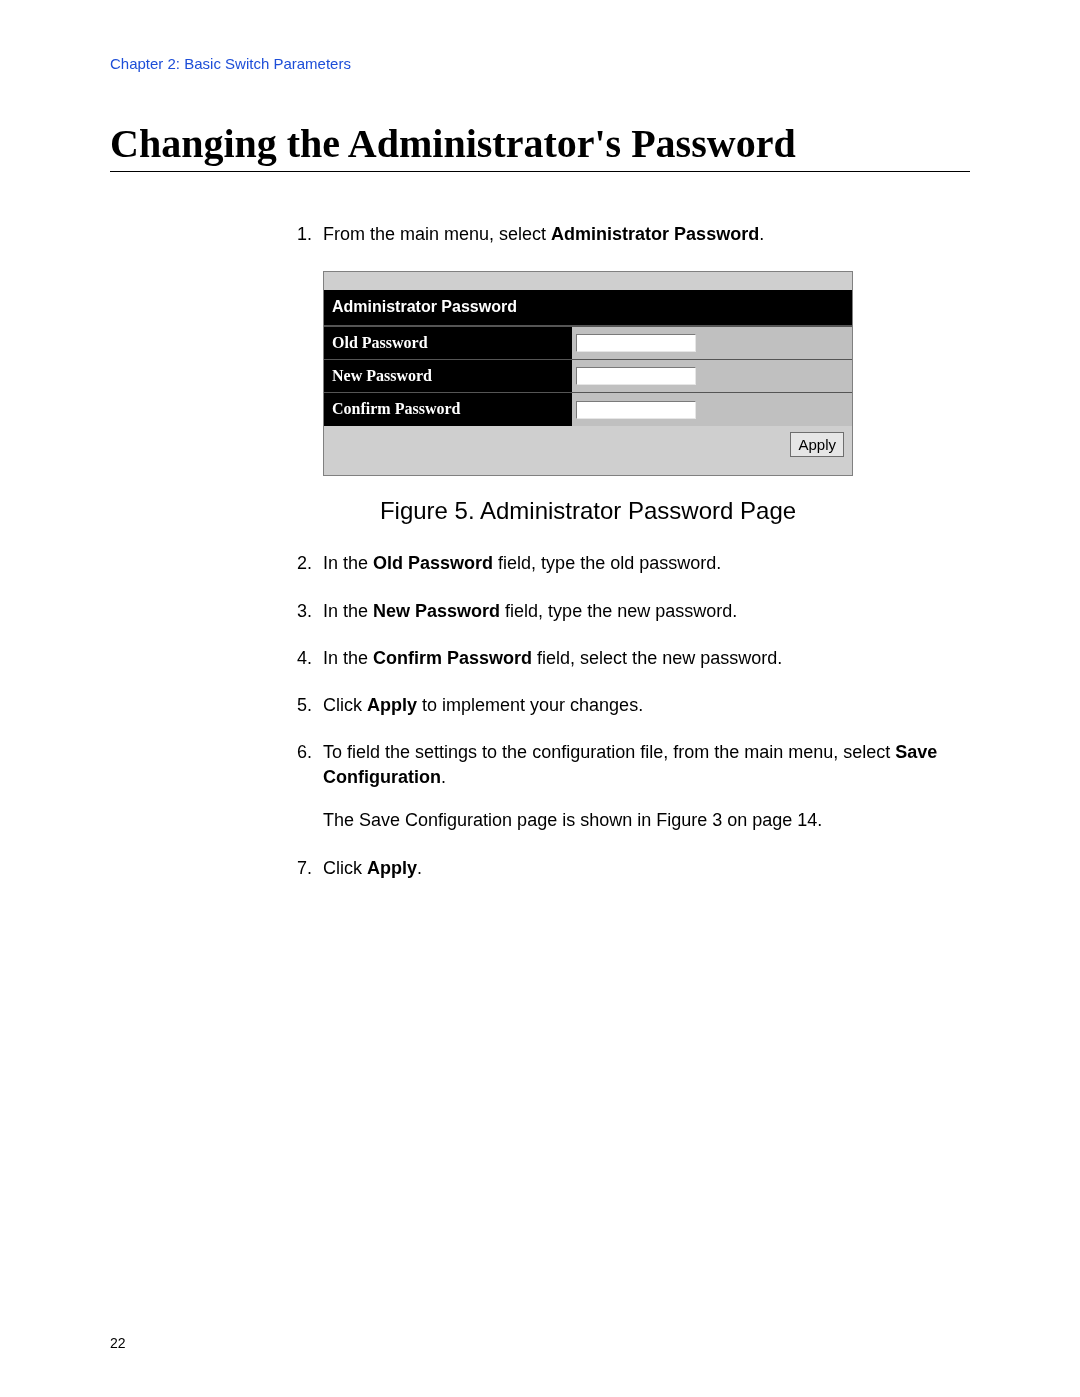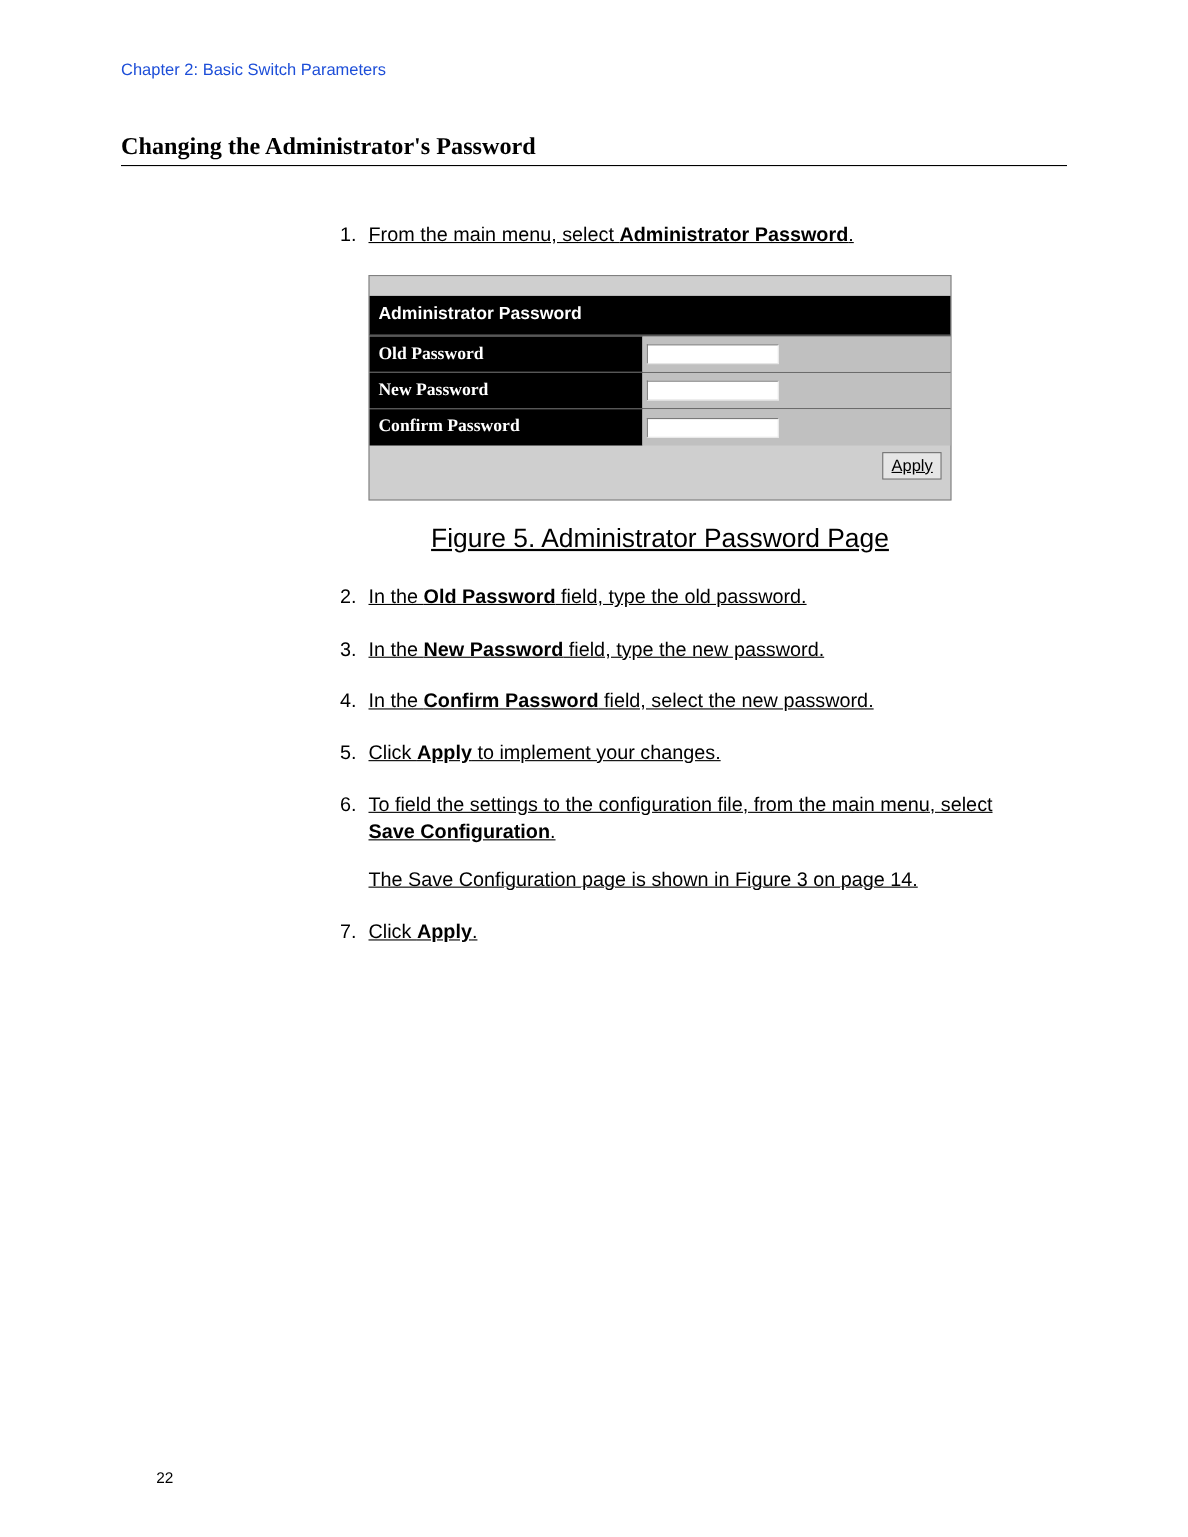--- a/index.html
+++ b/index.html
@@ -17,43 +17,42 @@
     padding: 55px 110px 0 110px;
     box-sizing: border-box;
   }
   .chapter-header {
     font-size: 15px;
     color: #1d4ed8;
     margin-bottom: 48px;
   }
   .section-title {
     font-family: "Times New Roman", Times, serif;
-    font-size: 22px;
+    font-size: 40px;
     font-weight: bold;
     margin: 0 0 4px 0;
   }
   .title-rule {
     border: none;
     border-top: 1.5px solid #000;
     margin: 0 0 50px 0;
   }
   .body-col {
     margin-left: 175px;
     width: 680px;
     font-size: 18px;
     line-height: 1.4;
   }
   .intro {
     margin-bottom: 30px;
   }
   ol.steps {
     list-style: decimal;
     padding-left: 28px;
-    margin: 16px;
-    text-decoration: underline;
+    margin: 4px;
   }
   ol.steps > li {
     margin-bottom: 22px;
     padding-left: 6px;
   }
   .substep {
     margin-top: 18px;
   }
   .bold { font-weight: bold; }
 
@@ -130,21 +129,20 @@
     text-align: center;
     font-size: 24px;
     margin-top: 18px;
     width: 530px;
   }
   .page-number {
     position: absolute;
     bottom: 46px;
     left: 110px;
     font-size: 14px;
-    margin-left: 32px;
   }
 </style>
 </head>
 <body>
 
 <div class="page">
   <div class="chapter-header">Chapter 2: Basic Switch Parameters</div>
 
   <h1 class="section-title">Changing the Administrator's Password</h1>
   <hr class="title-rule">

